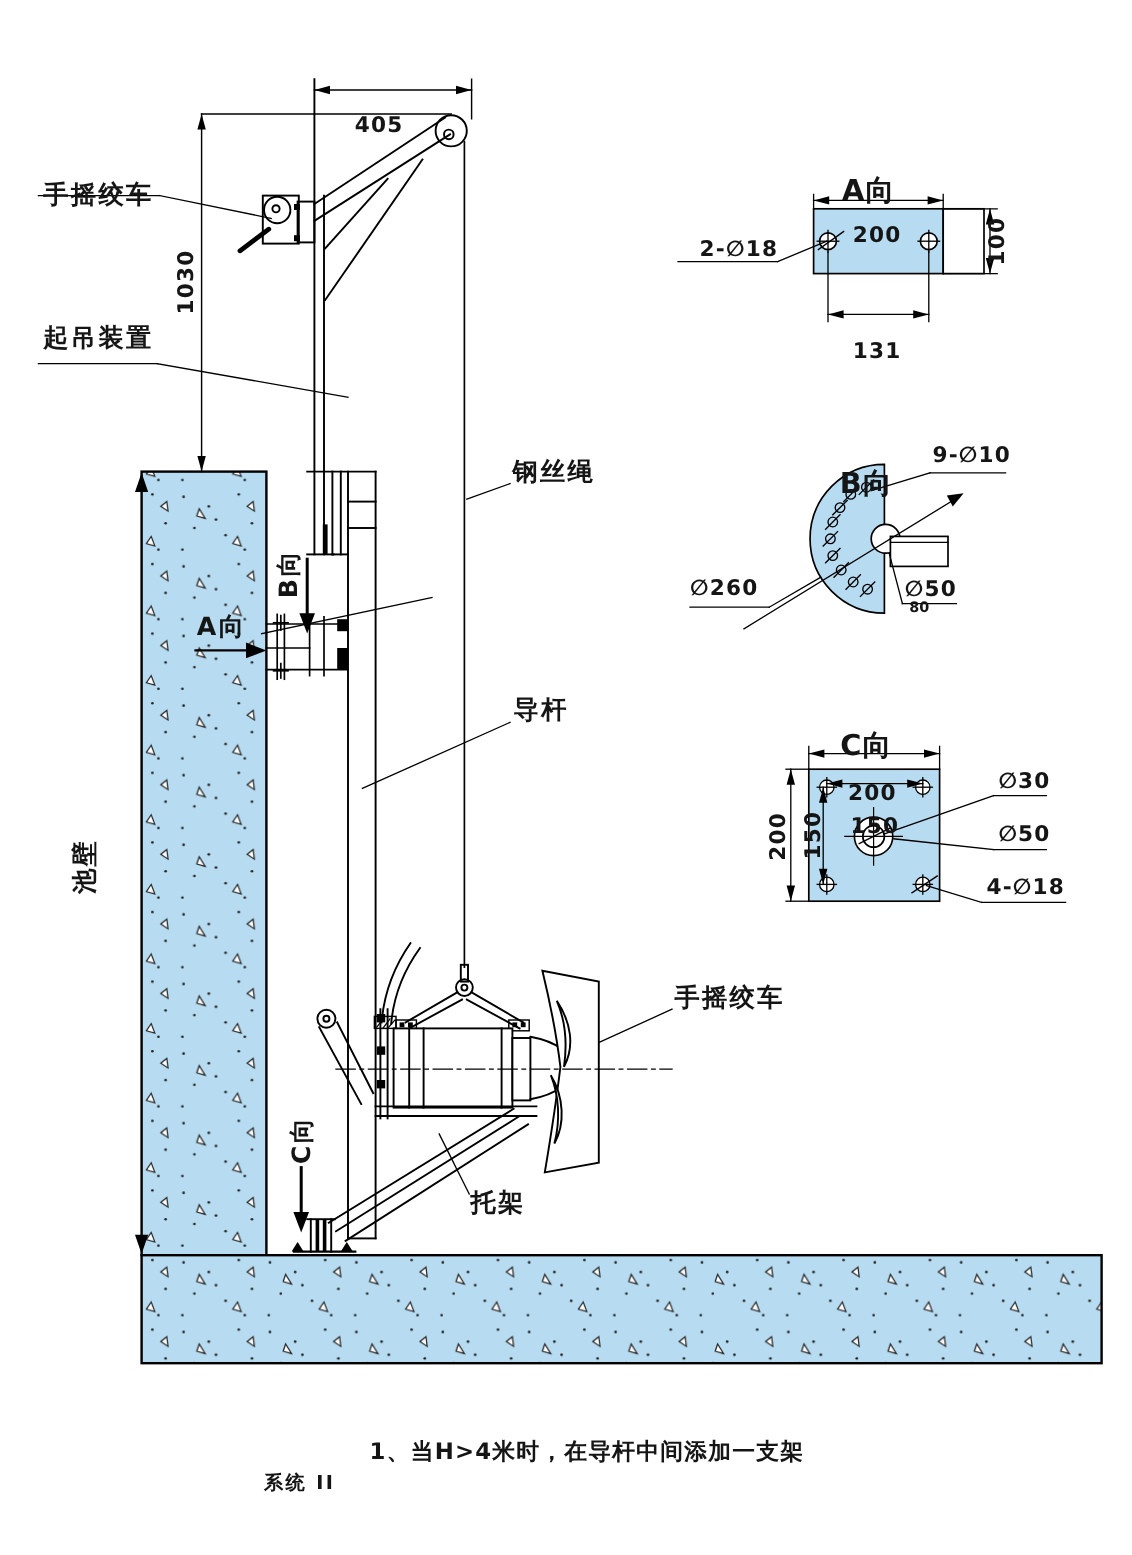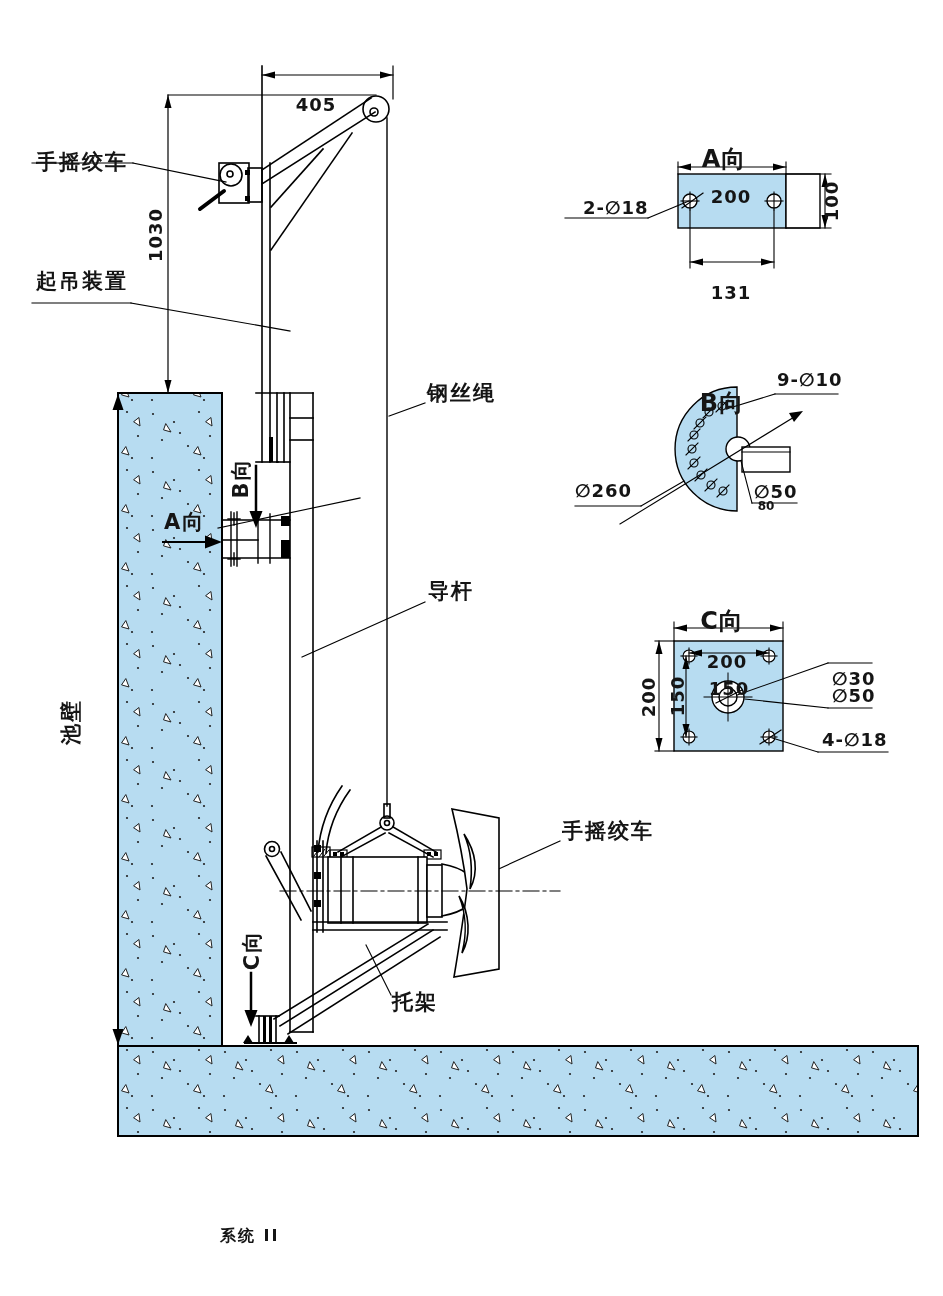--- a/index.html
+++ b/index.html
@@ -332,19 +332,20 @@
 <span class="lbl dim" style="left:777px;top:371px">9-∅10</span>
 <span class="lbl dim" style="left:575px;top:482px">∅260</span>
 <span class="lbl dim" style="left:754px;top:483px">∅50</span>
 <span class="lbl small ctr" style="left:766px;top:461px">80</span>
 
 <span class="lbl title ctr" style="left:722px;top:576px">C向</span>
 <span class="lbl dim ctr" style="left:727px;top:617px">200</span>
 <span class="lbl dim ctr" style="left:729px;top:644px">150</span>
 <span class="lbl dim rot" style="left:649px;top:697px">200</span>
 <span class="lbl dim rot" style="left:678px;top:696px">150</span>
-<span class="lbl dim" style="left:832px;top:670px">∅30</span>
+<span class="lbl dim" style="left:832px;top:643px">∅30</span>
 <span class="lbl dim" style="left:832px;top:687px">∅50</span>
 <span class="lbl dim" style="left:822px;top:731px">4-∅18</span>
 
 <span class="lbl sys" style="left:220px;top:1228px">系统 II</span>
+<span class="lbl note" style="left:308px;top:1201px">1、当H&gt;4米时，在导杆中间添加一支架</span>
 
 </div>
 
 </body></html>

